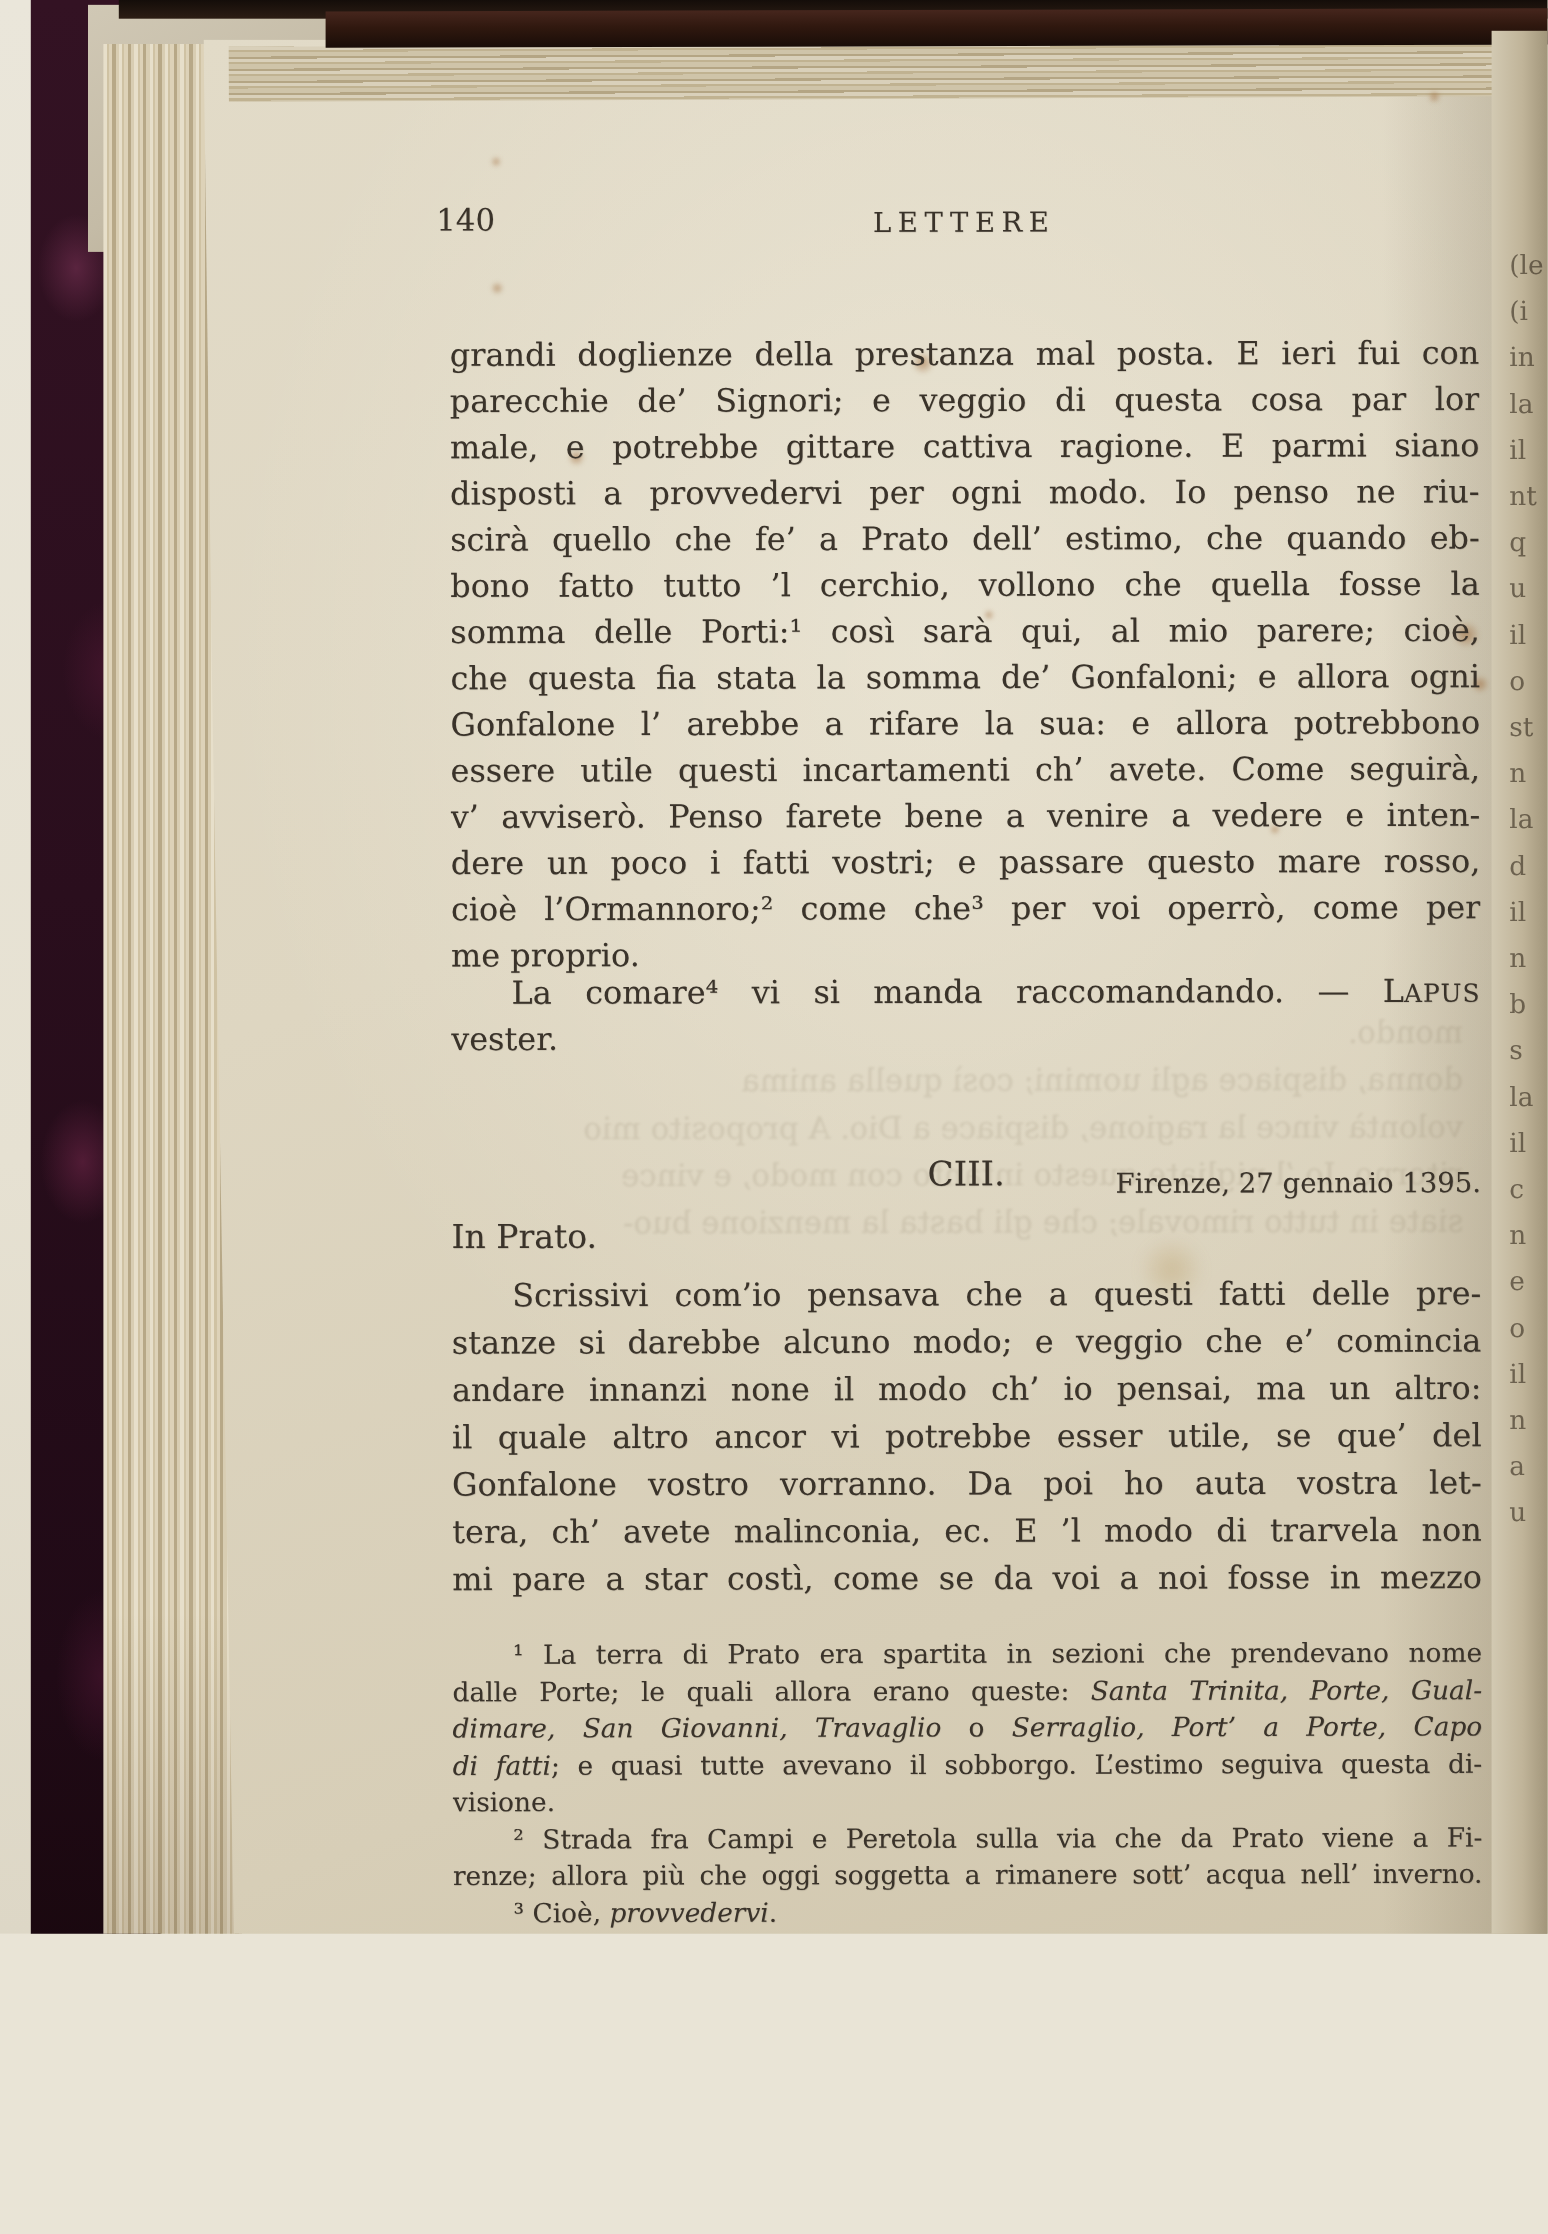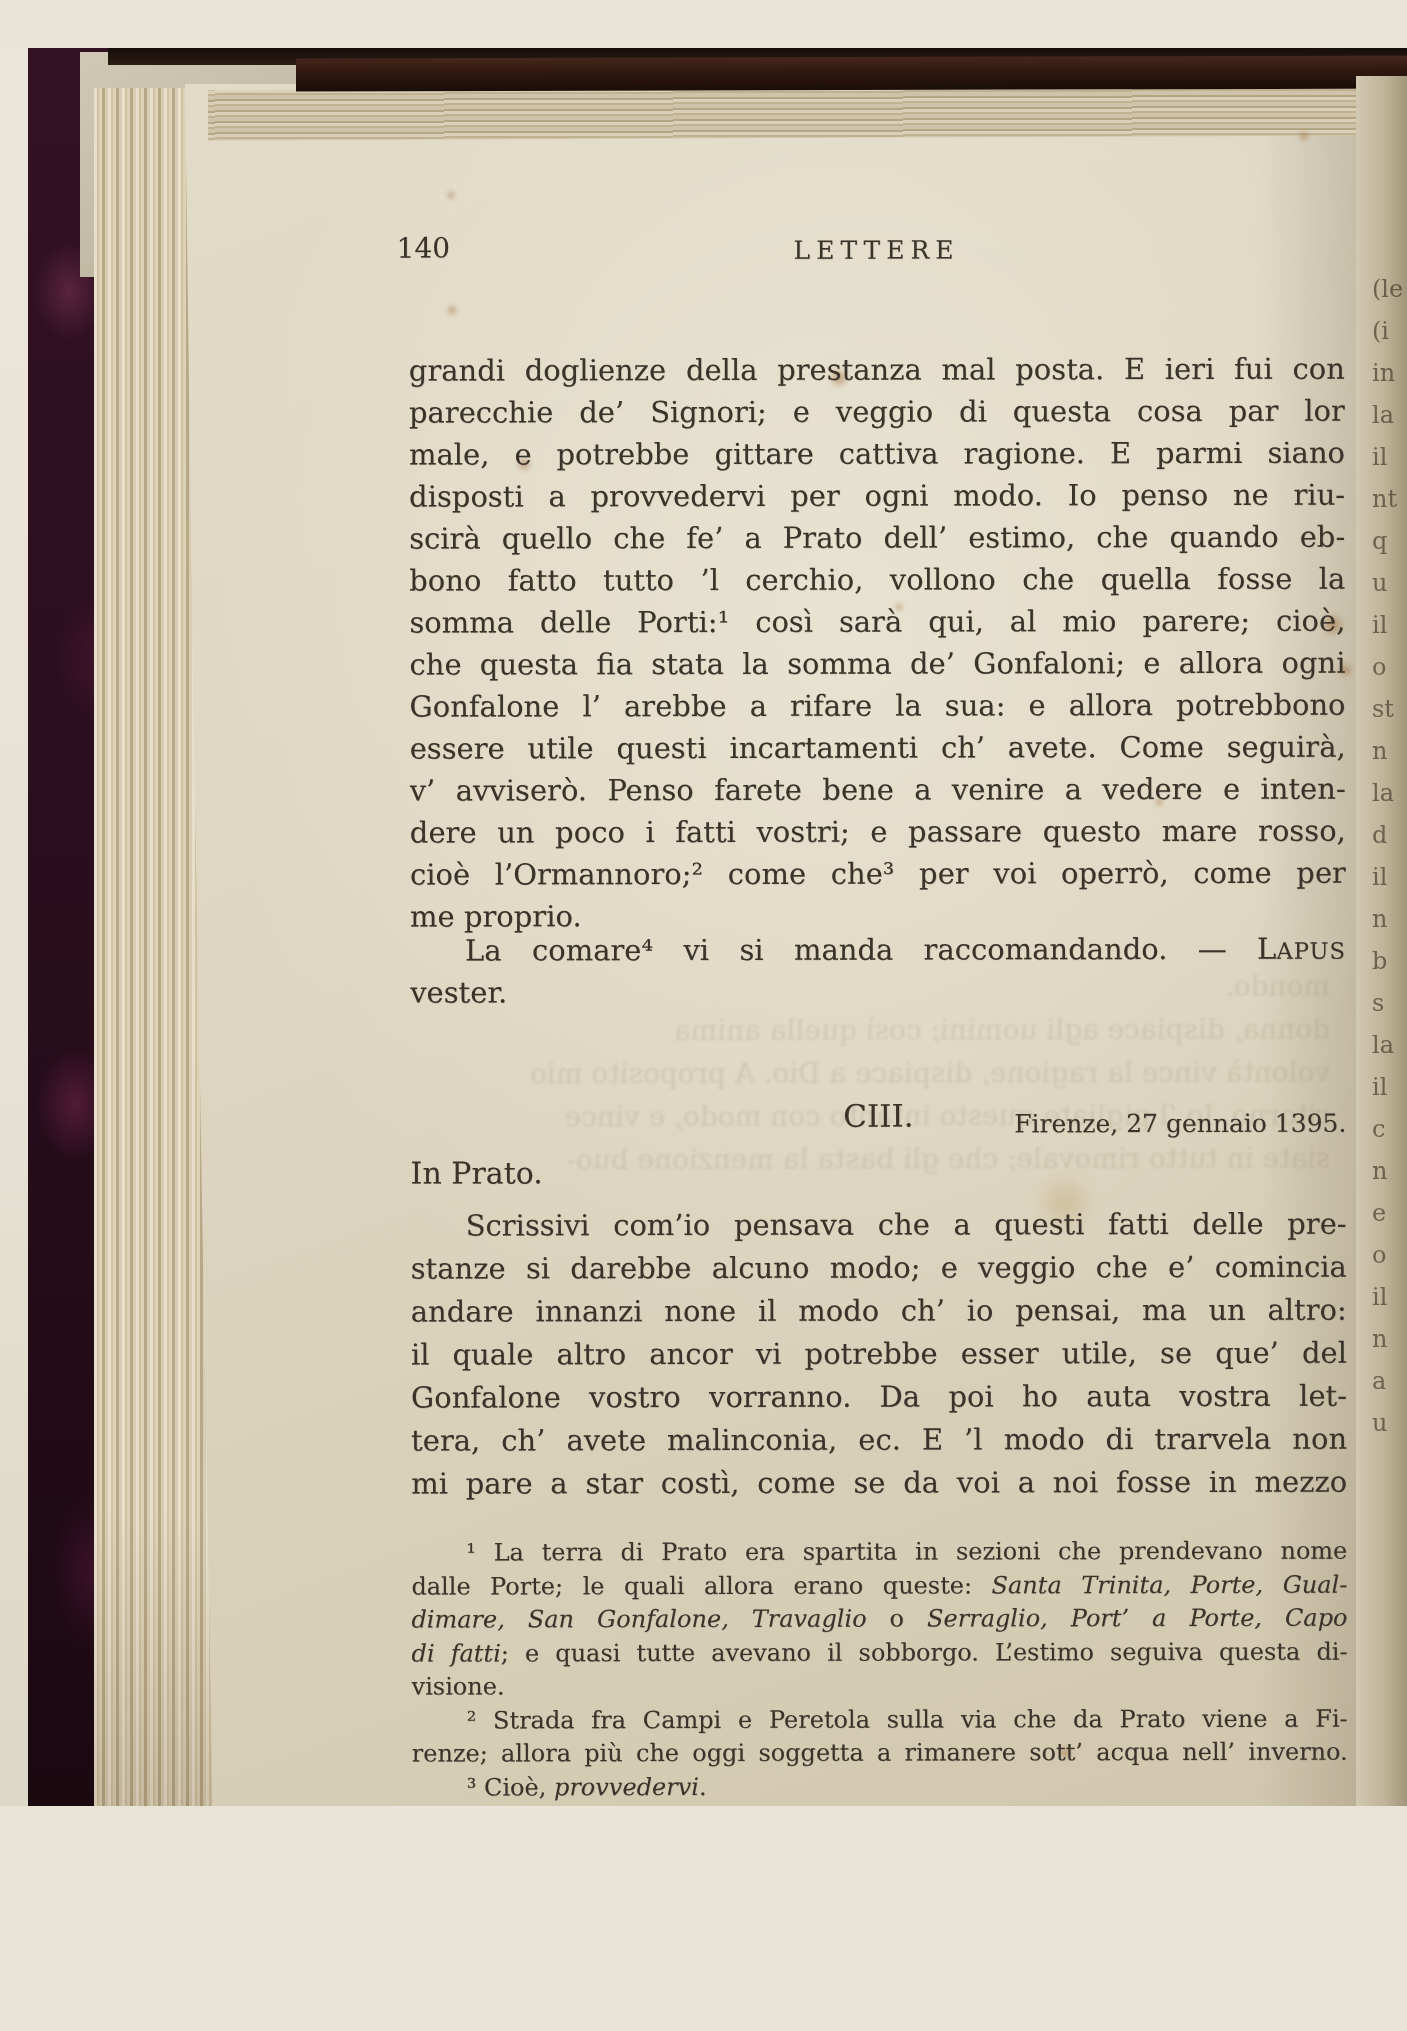--- a/index.html
+++ b/index.html
@@ -1,18 +1,18 @@
 <!DOCTYPE html>
 <html><head>
 <meta charset="utf-8">
 <title>LETTERE — 140</title>
 <style>
   html,body{margin:0;padding:0;background:#e9e4d6;}
   .scene{position:relative;width:1407px;height:1758px;overflow:hidden;
-         font-family:"DejaVu Serif","Liberation Serif",serif;margin-top:48px;}
+         font-family:"DejaVu Serif","Liberation Serif",serif;}
   
   .bg-left{position:absolute;left:0;top:0;width:60px;height:100%;
            background:linear-gradient(180deg,#eae6da 0%,#e6e1d2 60%,#ddd7c6 100%);}
   .cover-left{position:absolute;left:28px;top:0;width:118px;height:2031px;
       background:
         radial-gradient(ellipse 50px 70px at 35% 12%,rgba(94,38,66,.9),rgba(94,38,66,0) 70%),
         radial-gradient(ellipse 60px 90px at 60% 30%,rgba(70,22,46,.8),rgba(70,22,46,0) 70%),
         radial-gradient(ellipse 55px 80px at 40% 52%,rgba(88,30,58,.85),rgba(88,30,58,0) 70%),
         radial-gradient(ellipse 60px 110px at 55% 75%,rgba(60,18,40,.9),rgba(60,18,40,0) 70%),
         radial-gradient(ellipse 70px 90px at 45% 93%,rgba(40,12,26,.95),rgba(40,12,26,0) 75%),
@@ -163,21 +163,21 @@
         <div class="line">andare innanzi none il modo ch’ io pensai, ma un altro:</div>
         <div class="line">il quale altro ancor vi potrebbe esser utile, se que’ del</div>
         <div class="line">Gonfalone vostro vorranno. Da poi ho auta vostra let-</div>
         <div class="line">tera, ch’ avete malinconia, ec. E ’l modo di trarvela non</div>
         <div class="line">mi pare a star costì, come se da voi a noi fosse in mezzo</div>
       </div>
 
     <div class="block fns">
         <div class="line ind">¹ La terra di Prato era spartita in sezioni che prendevano nome</div>
         <div class="line">dalle Porte; le quali allora erano queste: <i>Santa Trinita, Porte, Gual-</i></div>
-        <div class="line"><i>dimare, San Gonfalone, Travaglio</i> o <i>Serraglio, Port’ a Porte, Capo</i></div>
+        <div class="line"><i>dimare, San Giovanni, Travaglio</i> o <i>Serraglio, Port’ a Porte, Capo</i></div>
         <div class="line"><i>di fatti</i>; e quasi tutte avevano il sobborgo. L’estimo seguiva questa di-</div>
         <div class="line nj">visione.</div>
         <div class="line ind">² Strada fra Campi e Peretola sulla via che da Prato viene a Fi-</div>
         <div class="line">renze; allora più che oggi soggetta a rimanere sott’ acqua nell’ inverno.</div>
         <div class="line nj ind">³ Cioè, <i>provvedervi</i>.</div>
         <div class="line nj ind">⁴ Monna Tessa, moglie di ser Lapo.</div>
       </div>
 
   </div>
 

